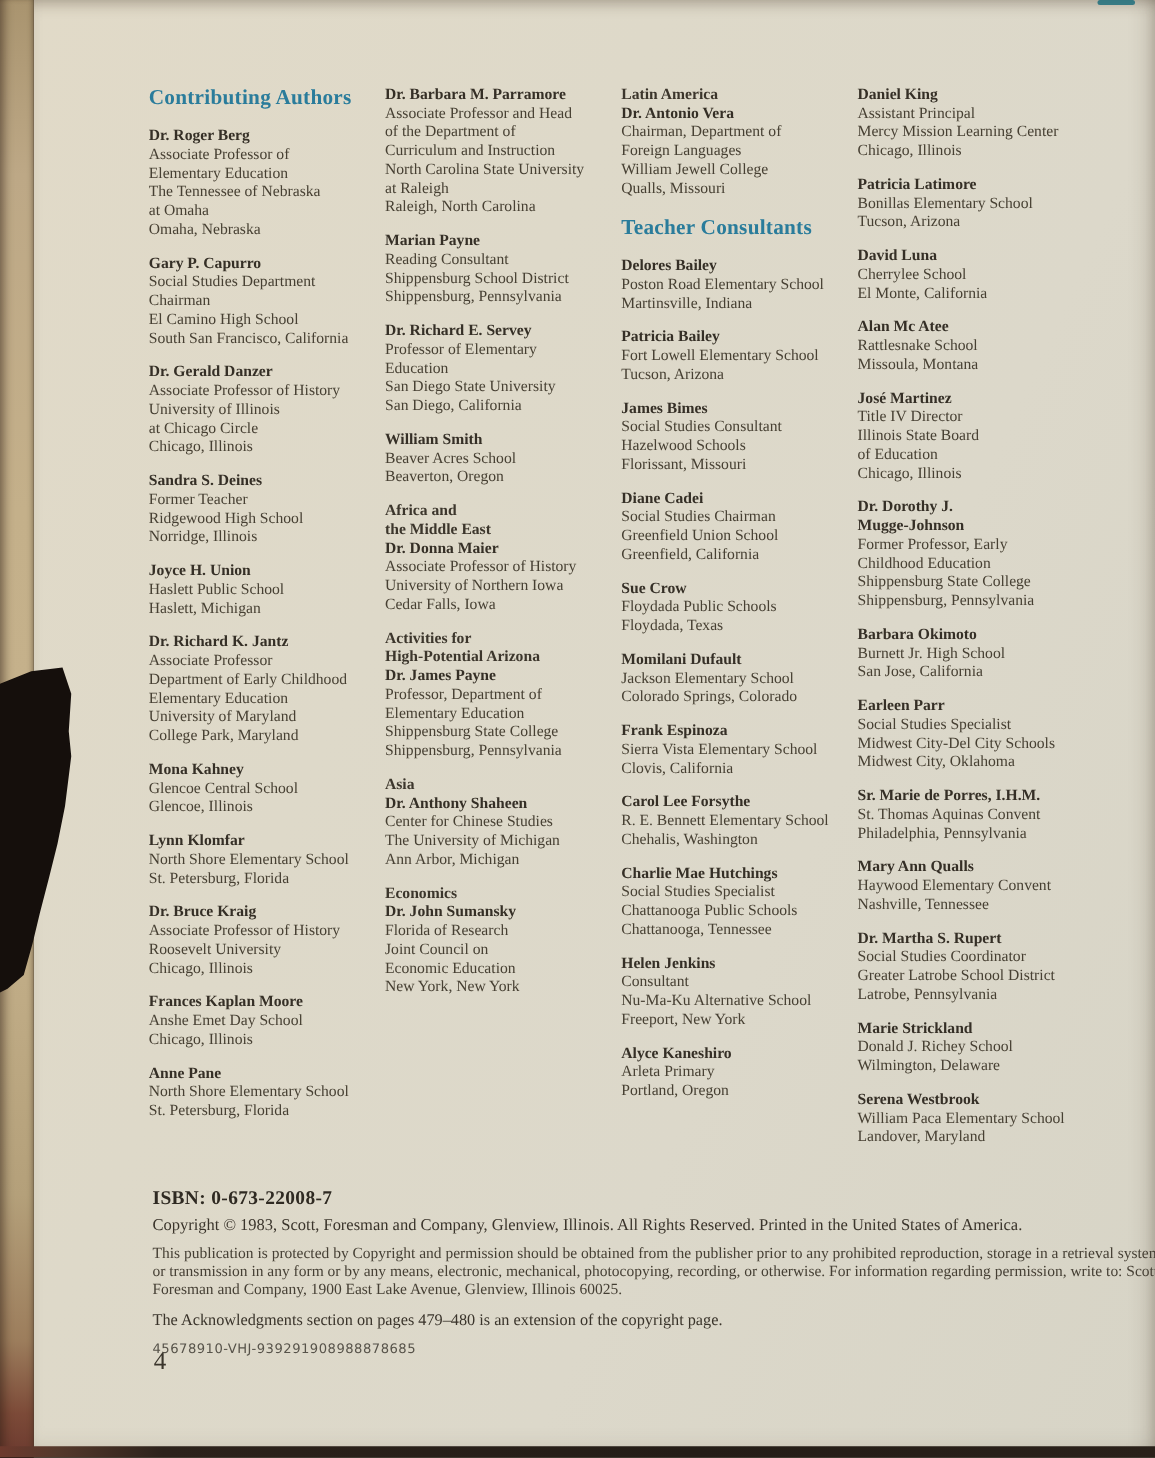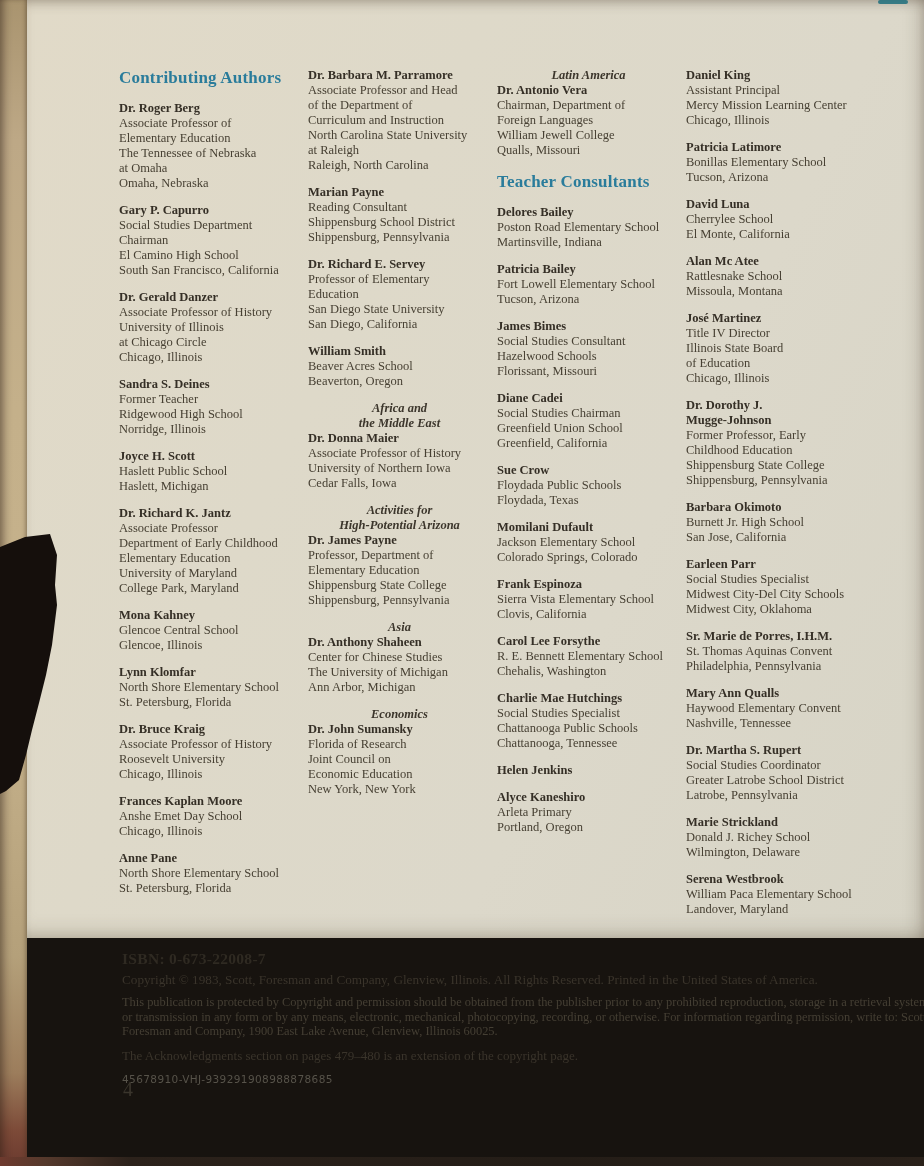--- a/index.html
+++ b/index.html
@@ -3,38 +3,38 @@
 <meta charset="utf-8">
 <style>
   html,body{margin:0;padding:0;background:#17130f;}
   #scan{position:relative;width:924px;height:1166px;overflow:hidden;
         font-family:"Liberation Serif","DejaVu Serif",serif;}
   
   .book-edge{position:absolute;left:0;top:0;width:27px;height:100%;
     background:linear-gradient(180deg,#a9946f 0%,#bda886 12%,#c4b08a 35%,#c6b28c 60%,#b4a07a 82%,#9c7d5c 92%,#7c4a38 97%,#6b3a2f 100%);
     box-shadow:inset 8px 0 8px -5px rgba(45,30,20,.55), inset -3px 0 4px -2px rgba(60,45,30,.5);}
   
-  .page{position:absolute;left:27px;top:0;width:897px;height:938px;
+  .page{position:absolute;left:27px;top:0;width:897px;height:1166px;
     background:linear-gradient(115deg,#e1dac8 0%,#ded9c9 35%,#dcd8ca 65%,#d7d4c6 100%);
     box-shadow:inset -12px 0 20px -12px rgba(70,55,40,.4),
                inset 0 10px 14px -10px rgba(70,55,40,.45),
                inset 0 -16px 20px -14px rgba(95,80,60,.35);}
   .teal-fleck{position:absolute;left:878px;top:0;width:30px;height:4px;background:#1e6f7c;border-radius:2px;opacity:.85;}
   .blob{position:absolute;left:0;top:530px;}
   .bottom-bar{position:absolute;left:0;bottom:0;width:100%;height:9px;
     background:linear-gradient(90deg,#6e3a2e 0px,#55392c 45px,#2c221b 130px,#241d17 60%,#2a211a 100%);}
   
   .columns{position:absolute;left:92px;top:68px;display:grid;
     grid-template-columns:repeat(4,183px);column-gap:6px;}
   .col{min-width:0;}
   .sec-heading{font-size:17px;font-weight:bold;color:#2a7c9b;letter-spacing:.2px;
     margin:14px 0 13px 0;line-height:20px;}
   .col .sec-heading:first-child{margin-top:0;}
   .entry{margin:0 0 12px 0;font-size:12.5px;line-height:15px;}
-  .entry .topic{font-style:italic;font-weight:600;color:#3c362c;text-align:center;}
+  .entry .topic{font-weight:600;color:#3c362c;}
   .entry .name{font-weight:bold;color:#352f26;}
   .entry .lines{color:#474033;}
   .entry div{white-space:nowrap;}
   
   .footer{position:absolute;left:95px;top:950px;width:822px;color:#3a342b;}
   .isbn{font-size:15.5px;font-weight:bold;color:#2f2a22;letter-spacing:.3px;margin-bottom:4px;}
   .copyright{font-size:13.2px;margin-bottom:7px;}
   .legal{font-size:12.4px;line-height:14.6px;color:#453f34;margin-bottom:9px;}
   .ack{font-size:13px;margin-bottom:9px;}
   .code{font-family:"DejaVu Sans","Liberation Sans",sans-serif;font-size:10.5px;
@@ -88,21 +88,21 @@
               <div>Sandra S. Deines</div>
             </div>
             <div class="lines">
               <div>Former Teacher</div>
               <div>Ridgewood High School</div>
               <div>Norridge, Illinois</div>
             </div>
           </div>
           <div class="entry">
             <div class="name">
-              <div>Joyce H. Scott</div>
+              <div>Joyce H. Union</div>
             </div>
             <div class="lines">
               <div>Haslett Public School</div>
               <div>Haslett, Michigan</div>
             </div>
           </div>
           <div class="entry">
             <div class="name">
               <div>Dr. Richard K. Jantz</div>
             </div>
@@ -358,20 +358,25 @@
             </div>
             <div class="lines">
               <div>Social Studies Specialist</div>
               <div>Chattanooga Public Schools</div>
               <div>Chattanooga, Tennessee</div>
             </div>
           </div>
           <div class="entry">
             <div class="name">
               <div>Helen Jenkins</div>
+            </div>
+            <div class="lines">
+              <div>Consultant</div>
+              <div>Nu-Ma-Ku Alternative School</div>
+              <div>Freeport, New York</div>
             </div>
           </div>
           <div class="entry">
             <div class="name">
               <div>Alyce Kaneshiro</div>
             </div>
             <div class="lines">
               <div>Arleta Primary</div>
               <div>Portland, Oregon</div>
             </div>

